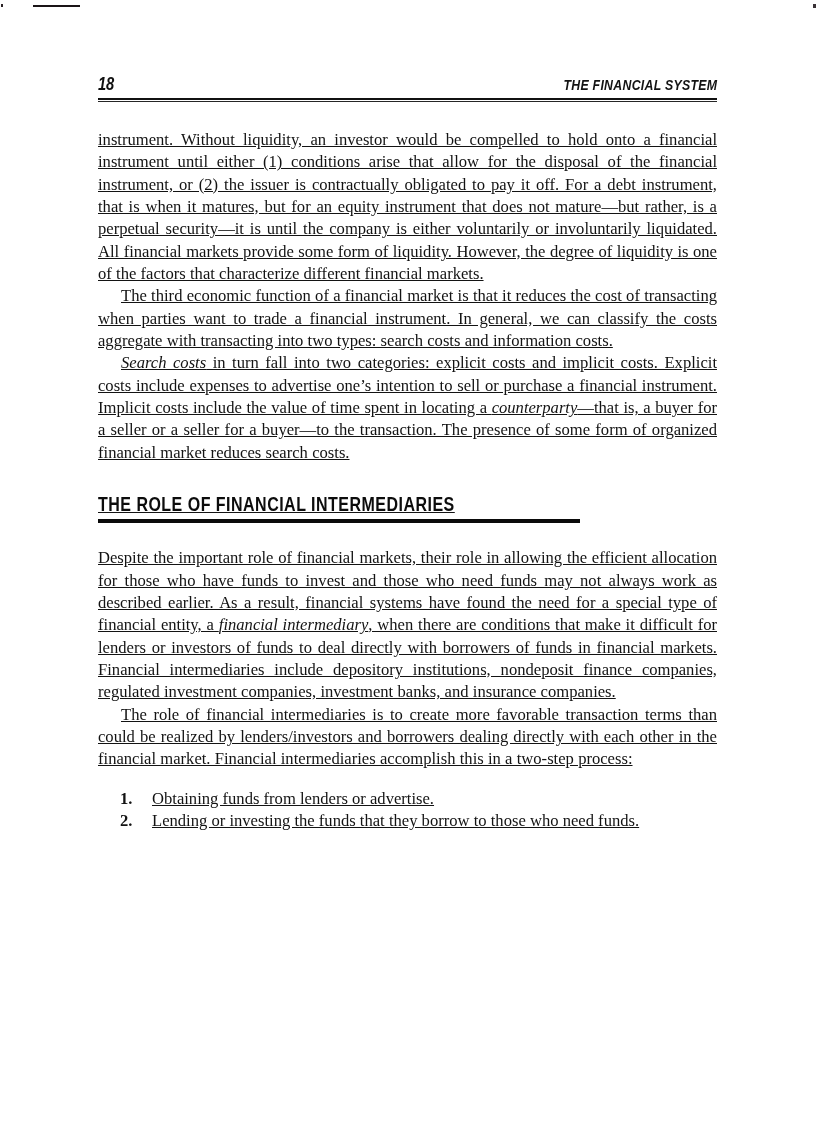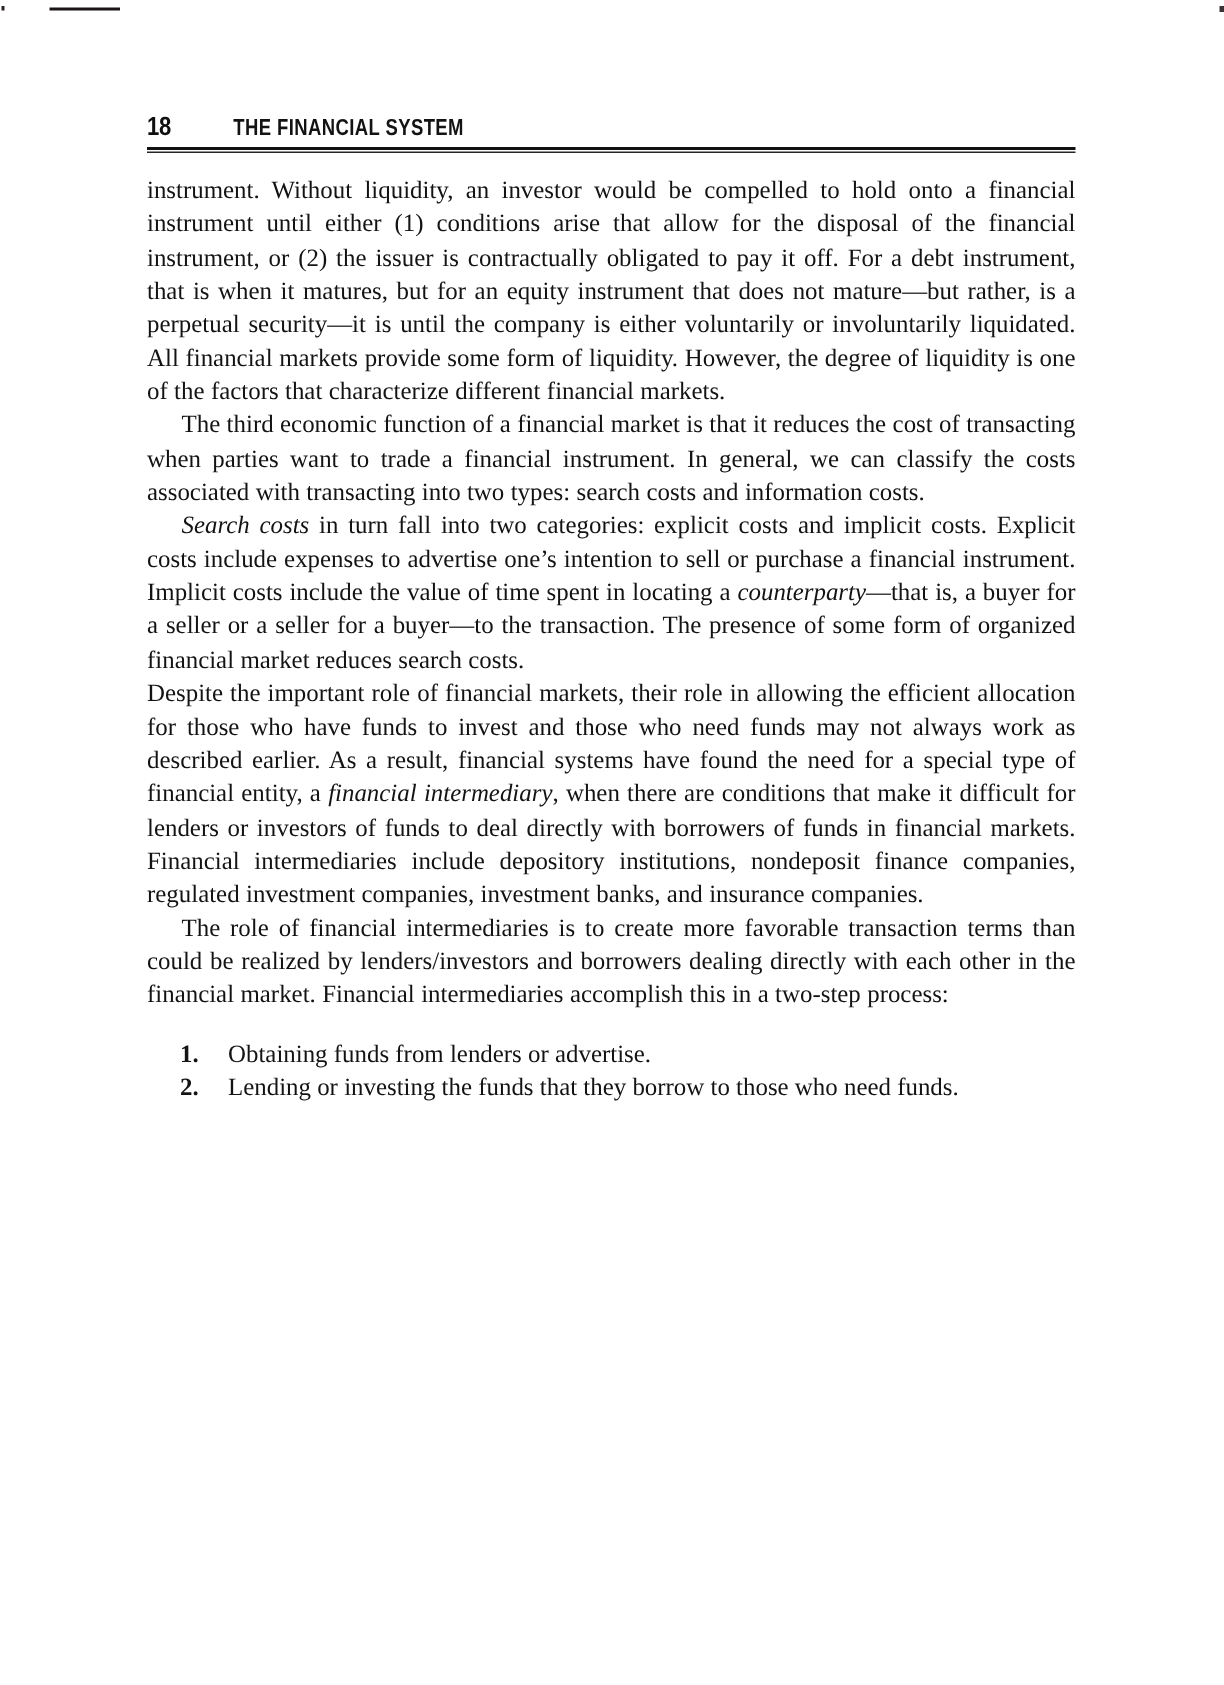--- a/index.html
+++ b/index.html
@@ -55,21 +55,23 @@
   .running-head {
     position: absolute;
     left: 0;
     top: 74px;
     width: 619px;
     height: 28px;
   }
   .running-head-inner {
     display: flex;
     align-items: baseline;
+    justify-content: space-between;
     height: 22px;
+    font-style: italic;
   }
   .folio {
     font-family: "Liberation Sans Narrow", "Liberation Sans", "DejaVu Sans", sans-serif;
     font-weight: 700;
     font-size: 17.5px;
     letter-spacing: -0.2px;
     transform: scaleX(0.84);
     transform-origin: left bottom;
     color: #101010;
   }
@@ -97,22 +99,23 @@
     top: 26.8px;
     width: 619px;
     height: 0.9px;
     background: #262626;
   }
 
   
   .column {
     position: absolute;
     left: 0;
-    top: 116px;
-    width: 619px;
+    top: 129px;
+    width: 619px;
+    text-decoration: underline;
   }
 
   p.body {
     margin: 0;
     font-size: 16.6px;
     line-height: 22.35px;
     text-align: justify;
     text-justify: inter-word;
     font-family: "Liberation Serif", "DejaVu Serif", serif;
     -webkit-hyphens: none;
@@ -189,23 +192,27 @@
       <div class="folio">18</div>
       <div class="running-title">THE FINANCIAL SYSTEM</div>
     </div>
     <div class="running-rule-thick"></div>
     <div class="running-rule-thin"></div>
   </div>
 
   <div class="column">
 
     <p class="body"><span>instrument. Without liquidity, an investor would be compelled to hold onto a financial instrument until either (1) conditions arise that allow for the disposal of the financial instrument, or (2) the issuer is contractually obligated to pay it off. For a debt instrument, that is when it matures, but for an equity instrument that does not mature—but rather, is a perpetual security—it is until the company is either voluntarily or involuntarily liquidated. All financial markets provide some form of liquidity. However, the degree of liquidity is one of the factors that characterize different financial markets.</span></p>
-    <p class="body indent"><span>The third economic function of a financial market is that it reduces the cost of transacting when parties want to trade a financial instrument. In general, we can classify the costs associated with transacting into two types: search costs and information costs.</span></p>
+    <p class="body indent"><span>The third economic function of a financial market is that it reduces the cost of transacting when parties want to trade a financial instrument. In general, we can classify the costs aggregate with transacting into two types: search costs and information costs.</span></p>
     <p class="body indent"><span class="it">Search costs</span><span> in turn fall into two categories: explicit costs and implicit costs. Explicit costs include expenses to advertise one’s intention to sell or purchase a financial instrument. Implicit costs include the value of time spent in locating a </span><span class="it">counterparty</span><span>—that is, a buyer for a seller or a seller for a buyer—to the transaction. The presence of some form of organized financial market reduces search costs.</span></p>
 
+    <div class="section-head-wrap">
+      <div class="section-head">THE ROLE OF FINANCIAL INTERMEDIARIES</div>
+      <div class="section-rule"></div>
+    </div>
 
     <p class="body"><span>Despite the important role of financial markets, their role in allowing the efficient allocation for those who have funds to invest and those who need funds may not always work as described earlier. As a result, financial systems have found the need for a special type of financial entity, a </span><span class="it">financial intermediary</span><span>, when there are conditions that make it difficult for lenders or investors of funds to deal directly with borrowers of funds in financial markets. Financial intermediaries include depository institutions, nondeposit finance companies, regulated investment companies, investment banks, and insurance companies.</span></p>
     <p class="body indent"><span>The role of financial intermediaries is to create more favorable transaction terms than could be realized by lenders/investors and borrowers dealing directly with each other in the financial market. Financial intermediaries accomplish this in a two-step process:</span></p>
 
     <ol class="steps">
       <li>
         <span class="num">1.</span>
         <span class="txt">Obtaining funds from lenders or advertise.</span>
       </li>
       <li>

